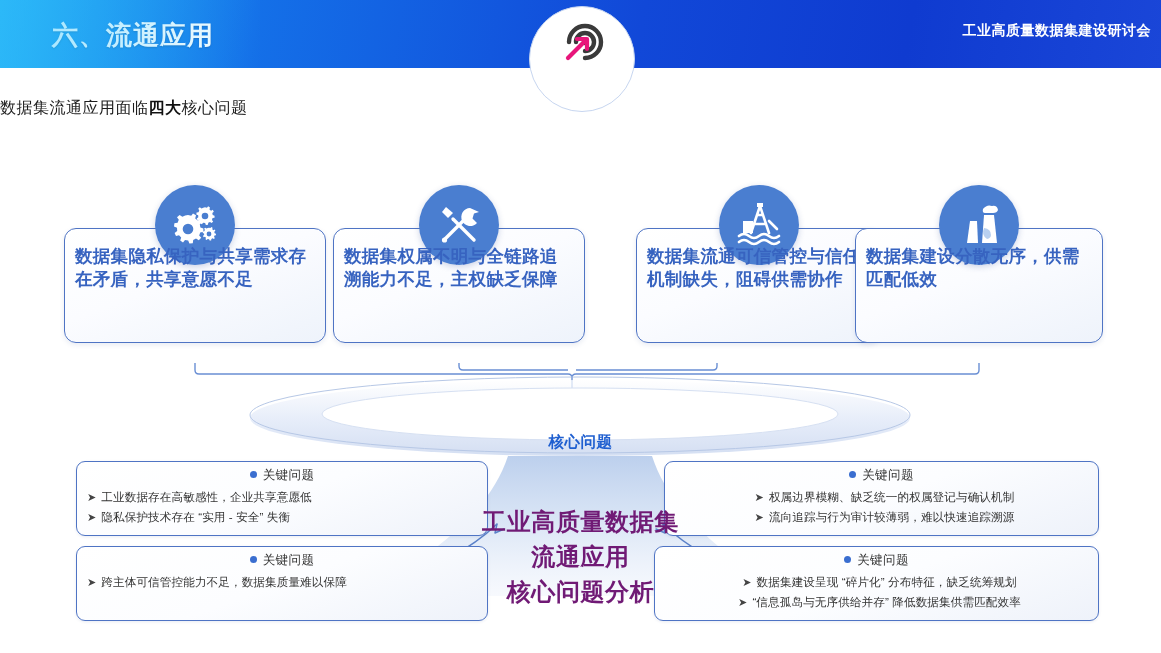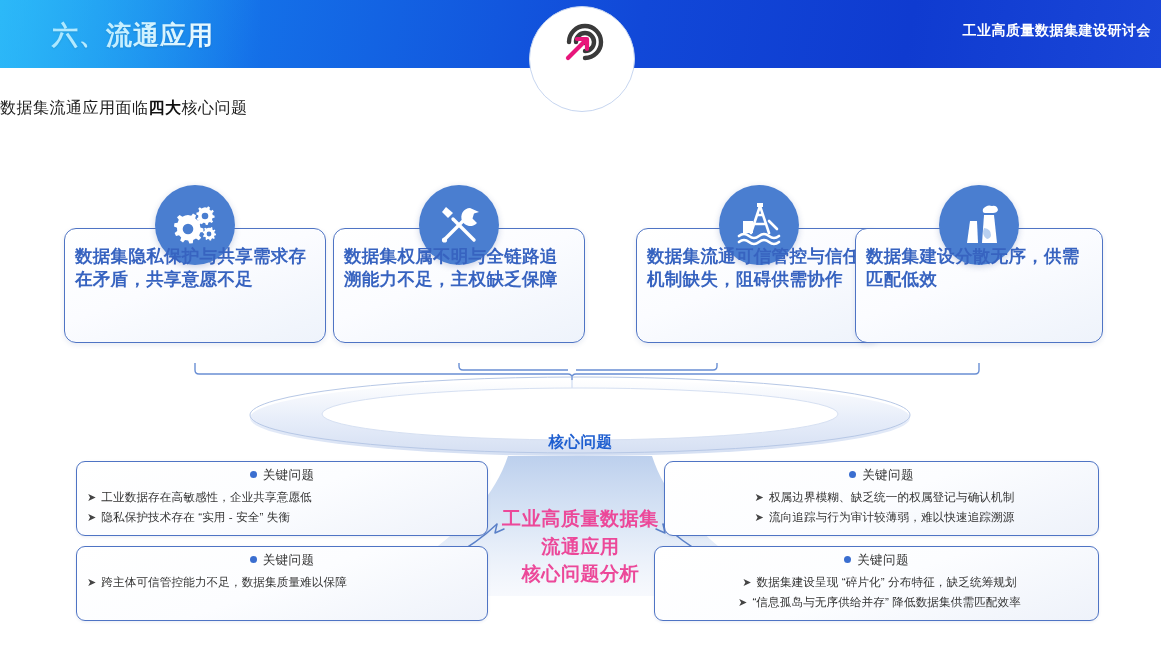--- a/index.html
+++ b/index.html
@@ -107,21 +107,21 @@
   .detail li .arw{color:#444;font-size:11px;margin-right:5px;}
   .dl1{left:76px;top:461px;width:412px;height:75px;}
   .dl2{left:76px;top:546px;width:412px;height:75px;}
   .dr1{right:62px;top:461px;width:435px;height:75px;}
   .dr2{right:62px;top:546px;width:445px;height:75px;}
   .dr1 .detail-head,.dr2 .detail-head{text-align:center;}
   .dr1 ul,.dr2 ul{padding-left:14px;text-align:center;}
 
   .center-text{
     position:absolute;left:50%;margin-left:-130px;top:505px;width:260px;
-    text-align:center;font-size:19px;font-weight:bold;color:#ec4899;
+    text-align:center;font-size:24px;font-weight:bold;color:#701a75;
     line-height:1.45;letter-spacing:.6px;z-index:5;
   }
 </style>
 </head>
 <body>
 
 <div class="slide">
 
   <div class="header">
     <div class="header-title">六、流通应用</div>

